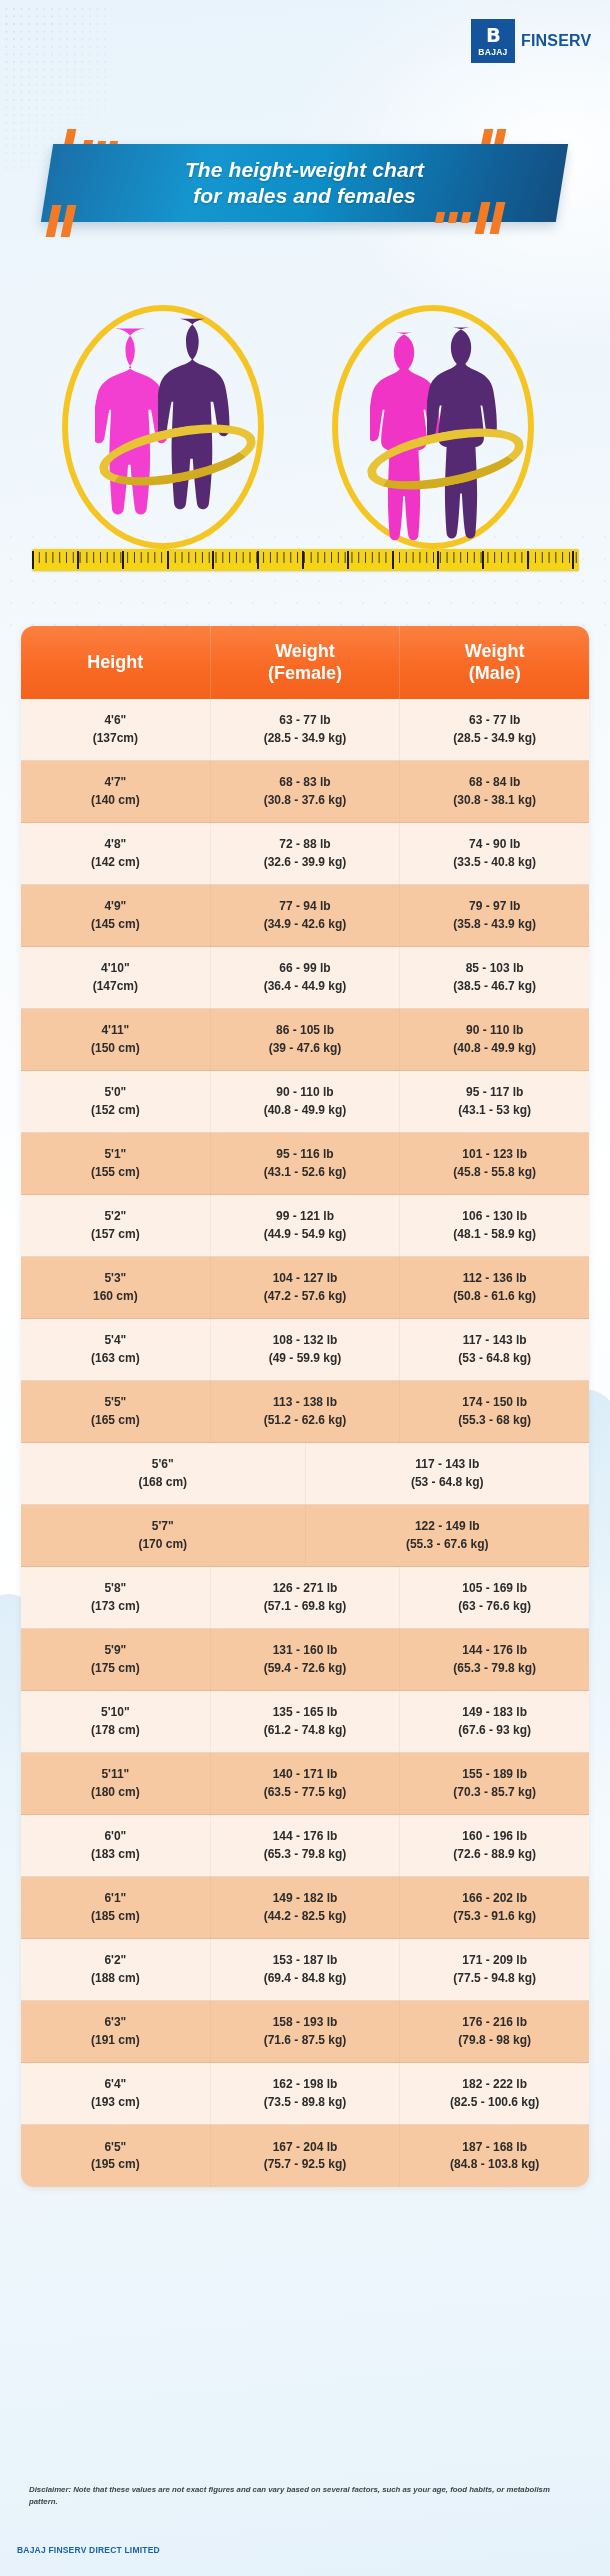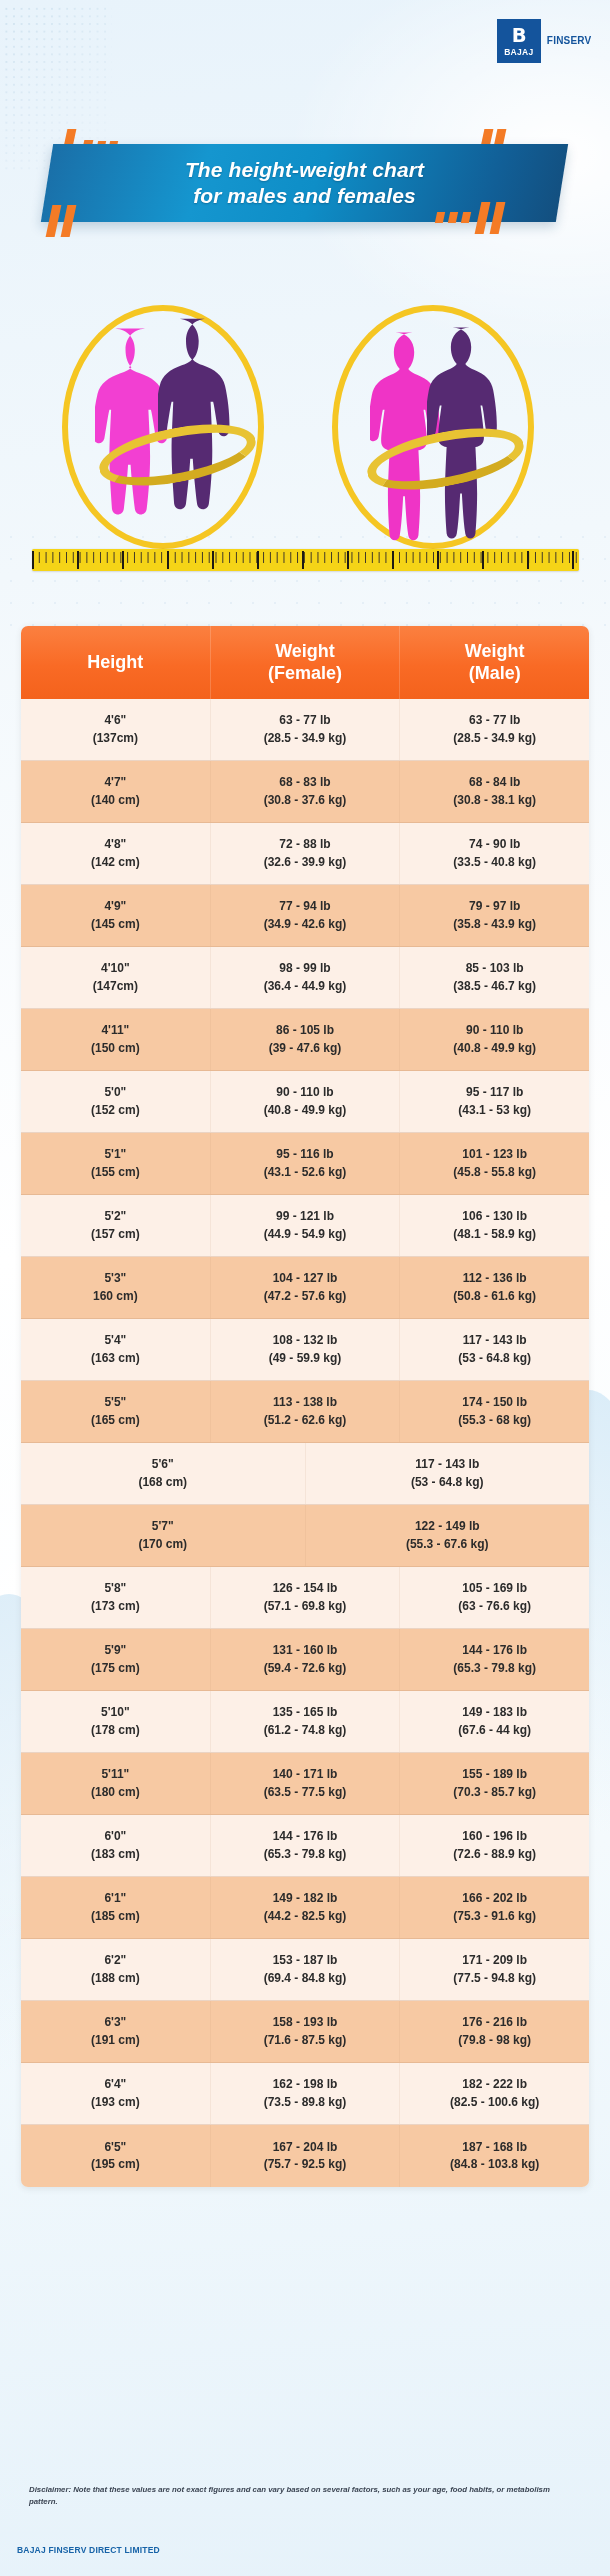--- a/index.html
+++ b/index.html
@@ -90,21 +90,21 @@
   }
   .logo-mark .bajaj-word {
     font-size: 8.5px;
     font-weight: bold;
     color: #ffffff;
     letter-spacing: 0.3px;
     margin-top: 1px;
     font-family: "Liberation Sans", sans-serif;
   }
   .logo-finserv {
-    font-size: 10px;
+    font-size: 16px;
     font-weight: bold;
     color: #14549c;
     letter-spacing: 0.2px;
   }
 
   
   .banner-zone {
     position: absolute;
     left: 0; top: 127px;
     width: 534px; height: 110px;
@@ -190,21 +190,21 @@
     border-radius: 50%;
     transform: rotate(-11deg);
     border-bottom-color: #d3ab1f;
   }
 
   
   .table {
     position: absolute;
     left: 21px; top: 626px;
     width: 568px;
-    border-radius: 7px;
+    border-radius: 13px;
     overflow: hidden;
     box-shadow: 0 1.7px 6px rgba(60,60,60,.10);
   }
   .thead {
     display: flex;
     height: 73px;
     background: linear-gradient(180deg, #fb8040 0%, #f96a25 55%, #f4621c 100%);
   }
   .thead .th {
     flex: 1;
@@ -415,21 +415,21 @@
             <div>79 - 97 lb</div>
             <div>(35.8 - 43.9 kg)</div>
           </div>
         </div>
         <div class="trow" style="background: rgb(253, 240, 231);">
           <div class="td">
             <div>4'10"</div>
             <div>(147cm)</div>
           </div>
           <div class="td">
-            <div>98 - 99 lb</div>
+            <div>66 - 99 lb</div>
             <div>(36.4 - 44.9 kg)</div>
           </div>
           <div class="td">
             <div>85 - 103 lb</div>
             <div>(38.5 - 46.7 kg)</div>
           </div>
         </div>
         <div class="trow" style="background: rgb(247, 201, 163);">
           <div class="td">
             <div>4'11"</div>
@@ -547,21 +547,21 @@
             <div>122 - 149 lb</div>
             <div>(55.3 - 67.6 kg)</div>
           </div>
         </div>
         <div class="trow" style="background: rgb(253, 240, 231);">
           <div class="td">
             <div>5'8"</div>
             <div>(173 cm)</div>
           </div>
           <div class="td">
-            <div>126 - 154 lb</div>
+            <div>126 - 271 lb</div>
             <div>(57.1 - 69.8 kg)</div>
           </div>
           <div class="td">
             <div>105 - 169 lb</div>
             <div>(63 - 76.6 kg)</div>
           </div>
         </div>
         <div class="trow" style="background: rgb(247, 201, 163);">
           <div class="td">
             <div>5'9"</div>
@@ -580,21 +580,21 @@
           <div class="td">
             <div>5'10"</div>
             <div>(178 cm)</div>
           </div>
           <div class="td">
             <div>135 - 165 lb</div>
             <div>(61.2 - 74.8 kg)</div>
           </div>
           <div class="td">
             <div>149 - 183 lb</div>
-            <div>(67.6 - 44 kg)</div>
+            <div>(67.6 - 93 kg)</div>
           </div>
         </div>
         <div class="trow" style="background: rgb(247, 201, 163);">
           <div class="td">
             <div>5'11"</div>
             <div>(180 cm)</div>
           </div>
           <div class="td">
             <div>140 - 171 lb</div>
             <div>(63.5 - 77.5 kg)</div>

